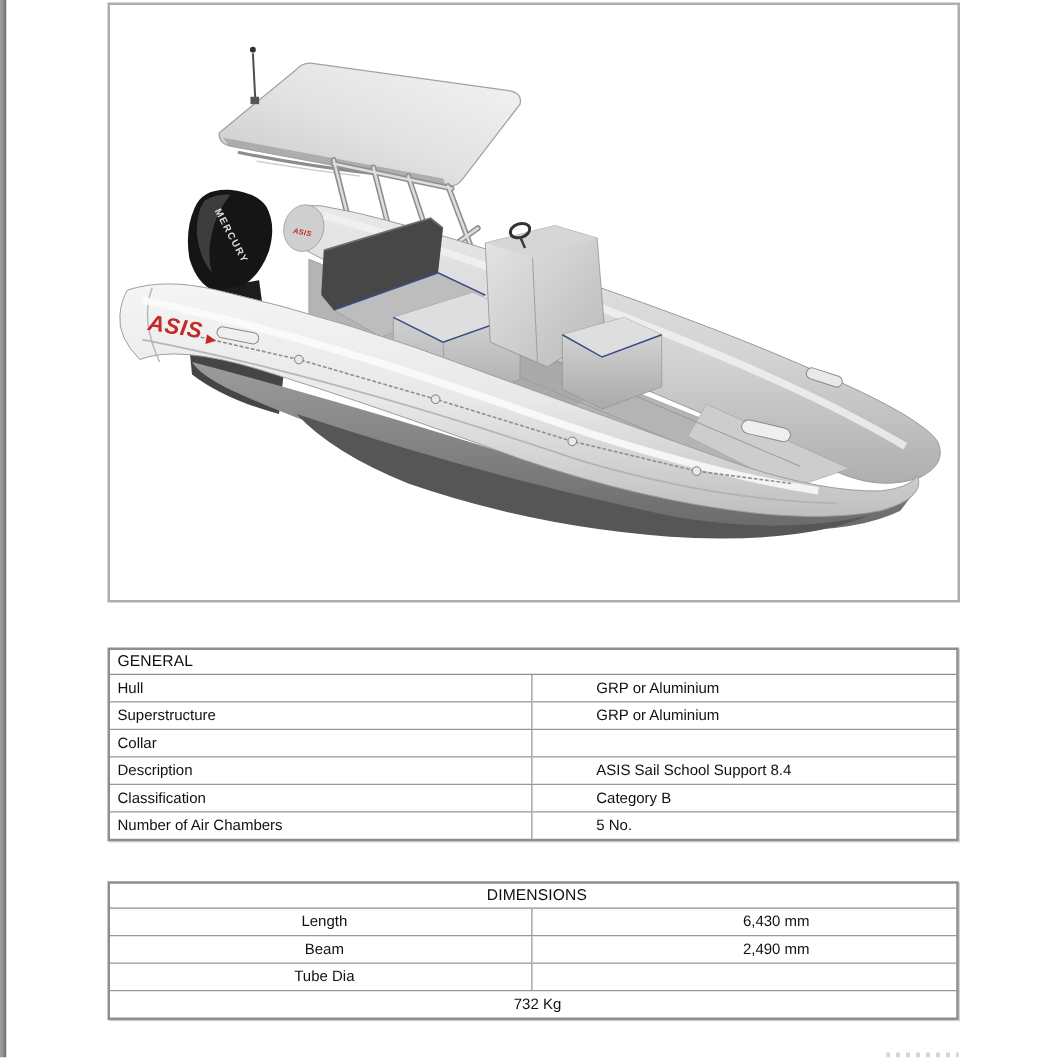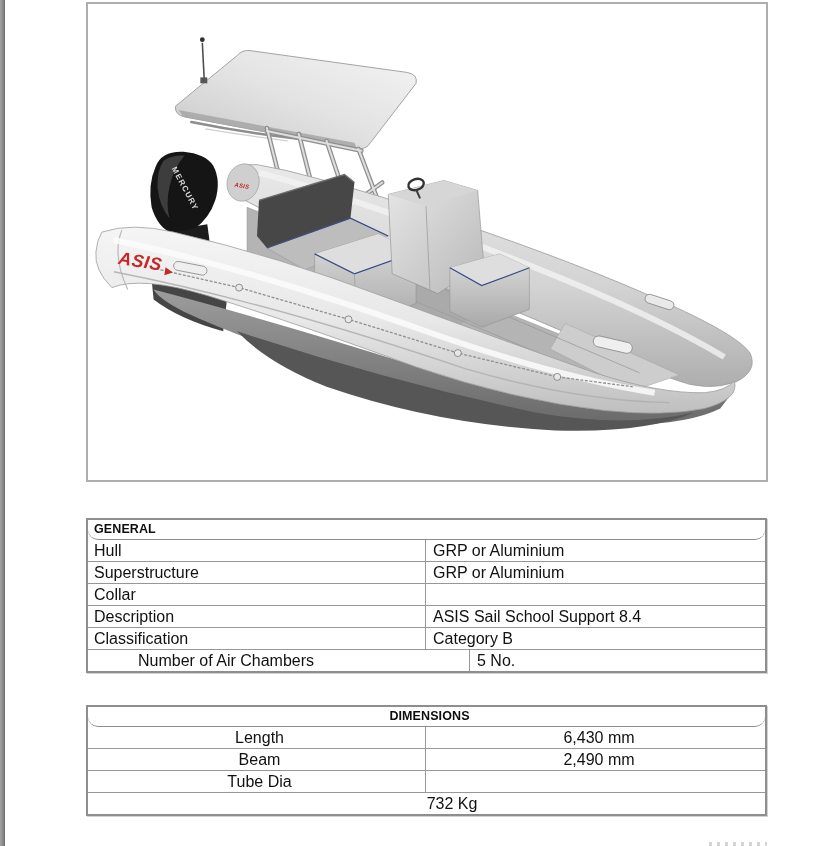--- a/index.html
+++ b/index.html
@@ -33,32 +33,32 @@
     position: absolute; left: 86px; width: 677px;
     border: 2px solid #8e8e8e;
     background: #fff;
     box-shadow: 1px 1px 0 #d2d2d2;
   }
   .t-general    { top: 518px; }
   .t-dimensions { top: 705px; text-align: center; }
   .t-header {
     height: 19px; line-height: 19px;
     padding-left: 6px;
-    font-size: 12.5px; font-weight: bold; letter-spacing: 0.1px;
+    font-size: 12.5px; font-weight: normal; letter-spacing: 0.1px;
     border-bottom: 1px solid #8e8e8e;
     color: #0d0d0d;
-    border-radius: 10px;
   }
   .t-row {
     display: flex;
     height: 21px; line-height: 21px;
-    font-size: 16px;
+    font-size: 12px;
     border-bottom: 1px solid #979797;
-  }
-  .t-row:last-child { border-bottom: none; margin-left: 44px; }
+    gap: 44px;
+  }
+  .t-row:last-child { border-bottom: none; }
   .t-label {
     width: 331px; padding-left: 6px;
     border-right: 1px solid #979797;
     white-space: nowrap; overflow: hidden;
   }
   .t-value { flex: 1; padding-left: 7px; white-space: nowrap; overflow: hidden; }
 
   
   .footer-frag {
     position: absolute; left: 709px; top: 842px;

